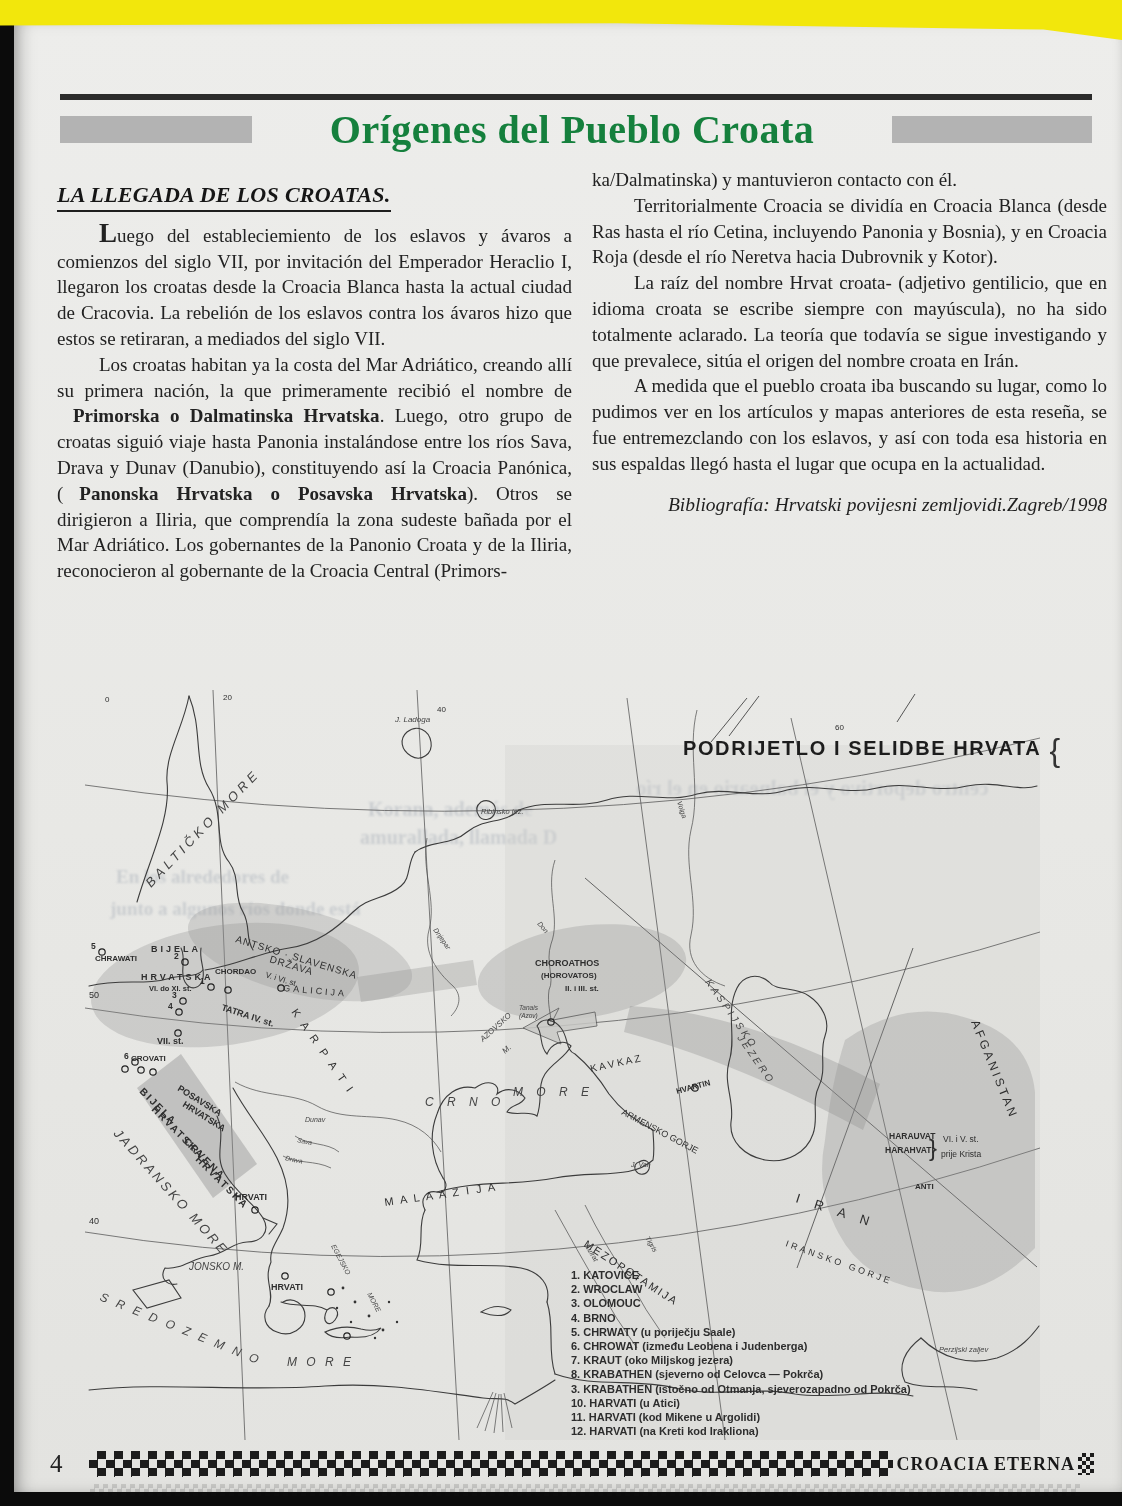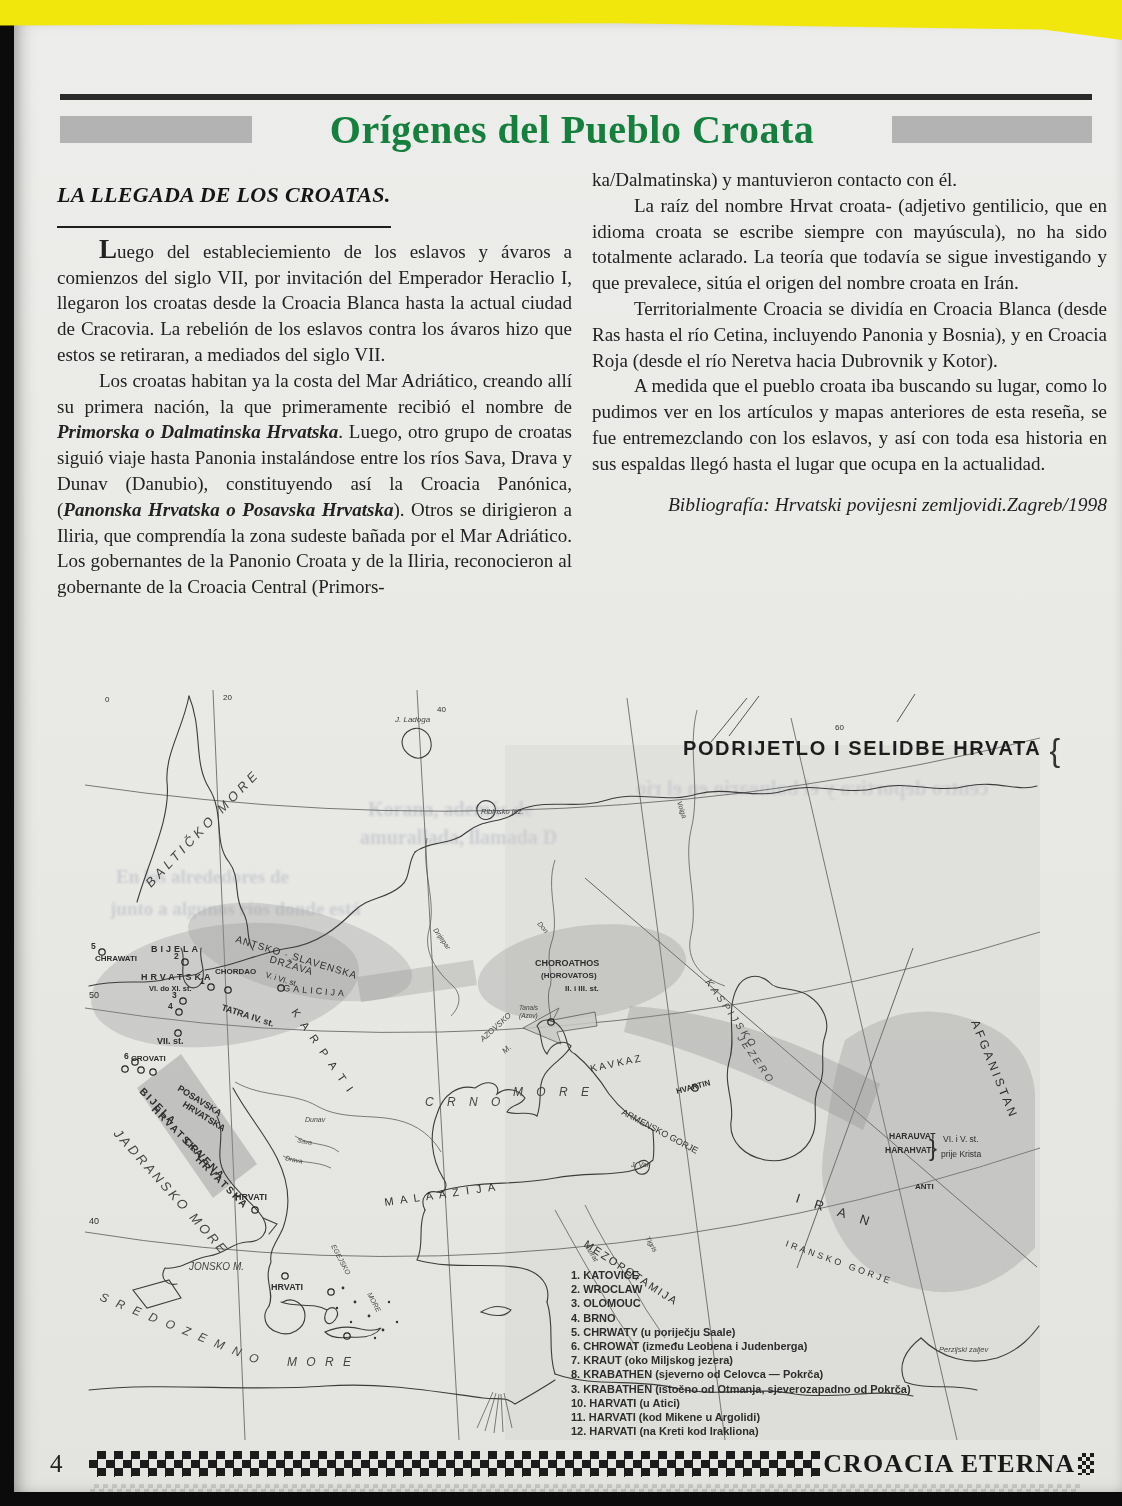--- a/index.html
+++ b/index.html
@@ -18,25 +18,25 @@
   .hrule{position:absolute;left:60px;top:94px;width:1032px;height:6px;background:#2b2b2b;z-index:3;}
   .title-row{position:absolute;left:60px;top:106px;width:1032px;height:46px;display:flex;align-items:center;gap:10px;z-index:3;}
   .tblock{height:27px;background:#b3b3b3;}
   .tblock.l{width:192px;} .tblock.r{width:200px;}
   .ptitle{flex:1;text-align:center;font-weight:bold;font-size:40px;color:#15803d;letter-spacing:.5px;white-space:nowrap;}
   
   .col{position:absolute;width:515px;font-size:19px;line-height:25.8px;color:#222;text-align:justify;z-index:3;}
   .col p{margin:0;text-indent:42px;}
   .col p.noindent{text-indent:0;}
   .col p.lead::first-letter{font-size:27px;font-weight:bold;}
-  .bi{font-weight:bold;font-style:italic;}
+  .bi{font-weight:bold;margin-left:16px;}
   .col-left{left:57px;top:182px;}
   .col-right{left:592px;top:167px;}
   .lheading{font-size:22px;font-weight:bold;font-style:italic;letter-spacing:.3px;
-    border-bottom:2.5px solid #1e1e1e;display:inline-block;padding-bottom:18px;margin-bottom:9px;color:#161616;}
+    border-bottom:2.5px solid #1e1e1e;display:inline-block;padding-bottom:2px;margin-bottom:9px;color:#161616;}
   .credits{margin-top:14px;font-style:italic;font-size:19.5px;text-align:right;line-height:27px;color:#1f1f1f;}
   
   #ghosts{position:absolute;inset:0;z-index:1;}
   .ghost{position:absolute;white-space:nowrap;color:#7b8799;opacity:.27;filter:blur(1.1px);font-weight:bold;}
   .ghost.mir{transform:scaleX(-1);}
   
   .map{position:absolute;left:85px;top:690px;width:955px;height:755px;z-index:2;}
   .map-title{position:absolute;left:598px;top:2px;font-family:Liberation Sans, sans-serif;
     font-weight:bold;font-size:20px;letter-spacing:1.6px;color:#1d1d1d;white-space:nowrap;margin-top:40px;}
   .map-title .brace{font-weight:normal;font-size:32px;vertical-align:-6px;margin-left:8px;color:#333;}
@@ -51,21 +51,21 @@
   .mlbl.i{font-style:italic;fill:#454545;}
   .mmark{fill:none;stroke:#222;stroke-width:1.2;}
   .isl{fill:#333;}
   .legend{position:absolute;left:486px;top:578px;width:430px;margin:0;padding:0;list-style:none;
     font-family:"Liberation Sans",sans-serif;font-size:11px;font-weight:bold;color:#2d2d2d;line-height:14.2px;}
   
   .footer{position:absolute;left:50px;top:1448px;width:1044px;height:32px;display:flex;align-items:center;z-index:3;}
   .pageno{font-size:25px;color:#222;margin-right:26px;}
   .checker{background-image:repeating-conic-gradient(#1c1c1c 0% 25%, rgba(0,0,0,0) 0% 50%);background-size:17px 17px;}
   .band{flex:1;height:26px;}
-  .brand{font-weight:bold;font-size:26px;letter-spacing:1px;color:#191919;margin:0 3px;white-space:nowrap;}
+  .brand{font-weight:bold;font-size:18px;letter-spacing:1px;color:#191919;margin:0 3px;white-space:nowrap;}
   .minichecker{width:16px;height:22px;background-size:8px 8px;}
   .faintband{position:absolute;left:90px;top:1484px;width:990px;height:12px;opacity:.14;background-size:9px 9px;z-index:2;}
 </style>
 </head>
 <body>
 
 <div class="scan">
   <div class="paper"></div>
   <div id="ghosts">
       <div class="ghost mir" style="left: 636px; top: 776px; font-size: 21px;">centro deportivo y el balneario en el río</div>
@@ -88,22 +88,22 @@
     <div class="lheading">LA LLEGADA DE LOS CROATAS.</div>
     <div>
         <p class="lead"><span>Luego del estableciemiento de los eslavos y ávaros a comienzos del siglo VII, por invitación del Emperador Heraclio I, llegaron los croatas desde la Croacia Blanca hasta la actual ciudad de Cracovia.  La rebelión de los eslavos contra los ávaros hizo que estos se retiraran, a mediados del siglo VII.</span></p>
         <p><span>Los croatas habitan ya la costa del Mar Adriático, creando allí su primera nación, la que primeramente recibió el nombre de </span><span class="bi">Primorska o Dalmatinska Hrvatska</span><span>. Luego, otro grupo de croatas siguió viaje hasta Panonia instalándose entre los ríos Sava, Drava y Dunav (Danubio), constituyendo así la Croacia Panónica,(</span><span class="bi">Panonska Hrvatska o Posavska Hrvatska</span><span>). Otros se dirigieron a Iliria, que comprendía la zona sudeste bañada por el Mar Adriático. Los gobernantes de la Panonio Croata y de la Iliria, reconocieron al gobernante de la Croacia Central (Primors-</span></p>
       </div>
   </div>
 
   <div class="col col-right">
     <div>
         <p class="noindent"><span>ka/Dalmatinska) y mantuvieron contacto con él.</span></p>
+        <p><span>Territorialmente Croacia se dividía en Croacia Blanca (desde Ras hasta el río Cetina, incluyendo Panonia y Bosnia), y en Croacia Roja (desde el río Neretva hacia Dubrovnik y Kotor).</span></p>
         <p><span>La raíz del nombre Hrvat croata- (adjetivo gentilicio, que en idioma croata se escribe siempre con mayúscula), no ha sido totalmente aclarado.  La teoría que todavía se sigue investigando y que prevalece, sitúa el origen del nombre croata en Irán.</span></p>
-        <p><span>Territorialmente Croacia se dividía en Croacia Blanca (desde Ras hasta el río Cetina, incluyendo Panonia y Bosnia), y en Croacia Roja (desde el río Neretva hacia Dubrovnik y Kotor).</span></p>
         <p><span>A medida que el pueblo croata iba buscando su lugar, como lo pudimos ver en los artículos y mapas anteriores de esta reseña, se fue entremezclando con los eslavos, y así con toda esa historia en sus espaldas llegó hasta el lugar que ocupa en la actualidad.</span></p>
       </div>
     <div class="credits">
         <div>Bibliografía: Hrvatski povijesni zemljovidi.Zagreb/1998</div>
       </div>
   </div>
 
   <div class="map">
     <svg class="mapsvg" width="955" height="750" viewBox="0 0 955 750">
 

